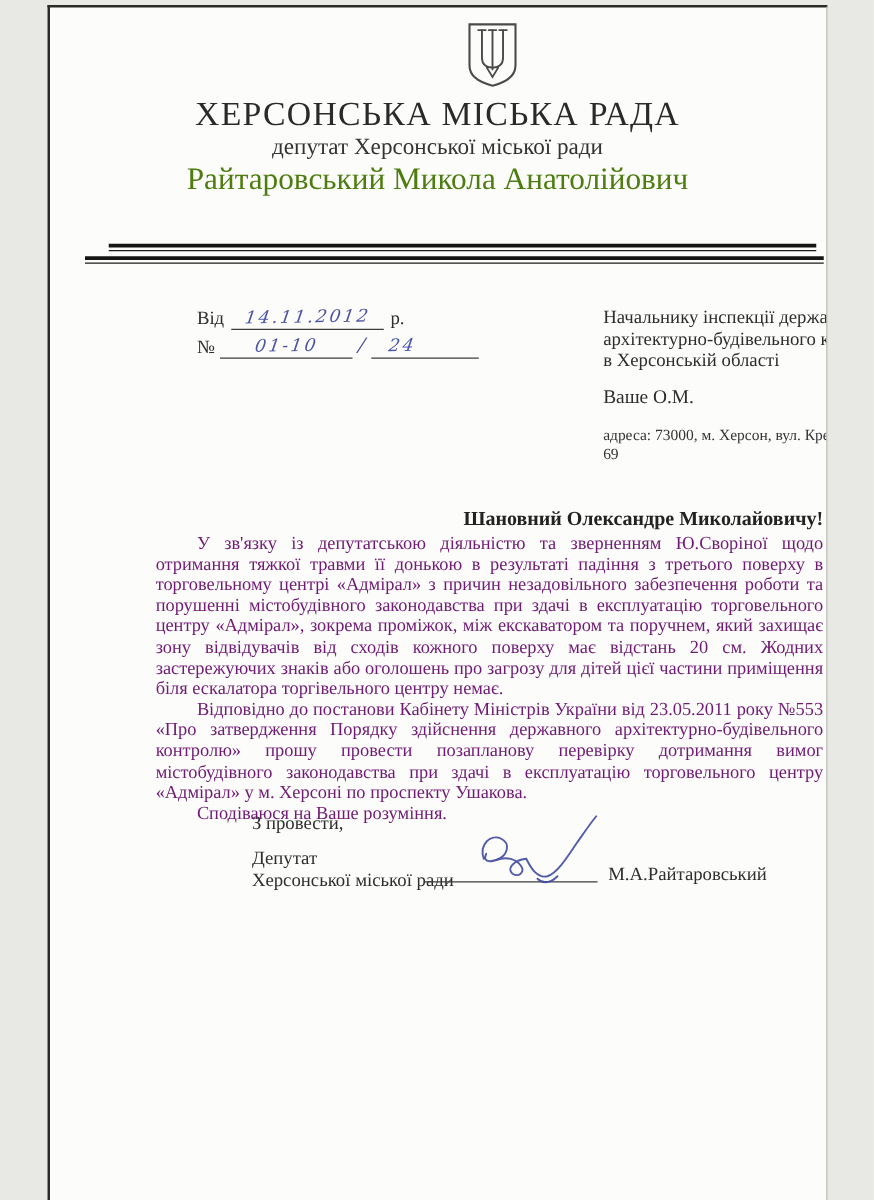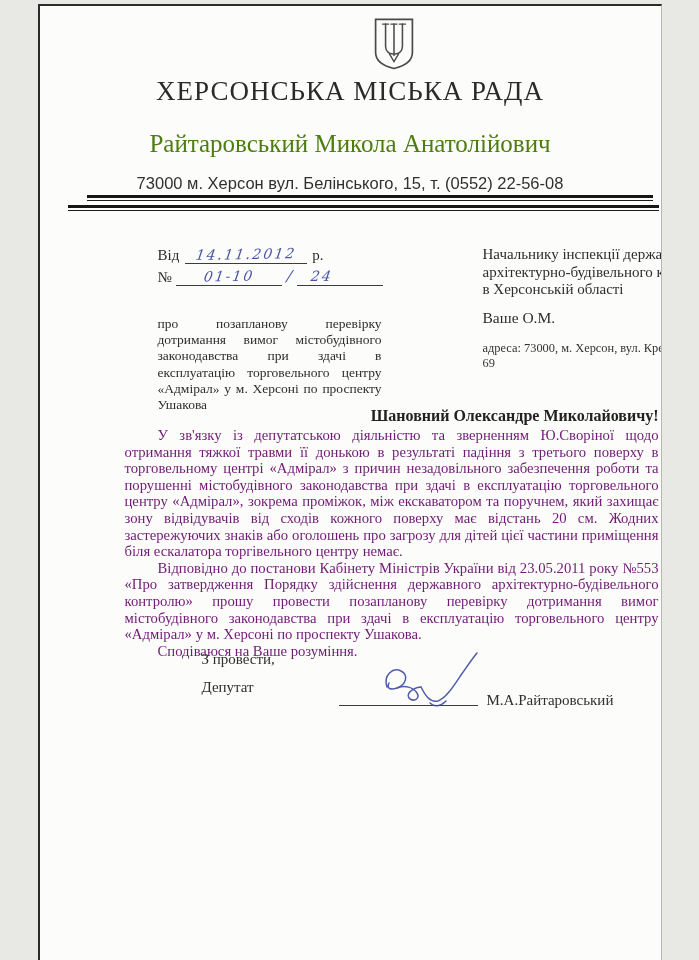--- a/index.html
+++ b/index.html
@@ -102,53 +102,53 @@
   <svg class="emblem" viewBox="0 0 60 70" fill="none" stroke="#4a4a4a" stroke-width="2" stroke-linecap="round">
     <path d="M6 3 H54 V46 C54 58 42 64 30 67 C18 64 6 58 6 46 Z" stroke-width="2.2"></path>
     <path d="M15 9 H23 M26 9 H34 M37 9 H45" stroke-width="1.8"></path>
     <path d="M19 9 V38 C19 45 24 48 29 48"></path>
     <path d="M41 9 V38 C41 45 36 48 31 48"></path>
     <path d="M30 9 V50"></path>
     <path d="M24 48 L30 58 L36 48" stroke-width="1.8"></path>
   </svg>
 
   <h1 class="council-title">ХЕРСОНСЬКА МІСЬКА РАДА</h1>
+  <div class="deputy-role">депутат Херсонської міської ради</div>
   <h2 class="deputy-name">Райтаровський Микола Анатолійович</h2>
-  <div class="letterhead-contact">73000 м. Херсон вул. Белінського, 15, т. (0552) 22-56-08</div>
   <div class="rule rule-1"></div>
   <div class="rule rule-2"></div>
 
   <div class="ref-block">
     <div class="ref-row">
       <span>Від</span><span class="fill-line fl-date"><span class="hand hand-date">14.11.2012</span></span><span>р.</span>
     </div>
     <div class="ref-row">
       <span>№</span><span class="fill-line fl-num1"><span class="hand hand-num">01-10</span></span><span class="hand hand-sep">/</span><span class="fill-line fl-num2"><span class="hand hand-num">24</span></span>
     </div>
   </div>
 
   <div class="recipient">
     <p class="rec-to">Начальнику інспекції державного архітектурно-будівельного контролю в Херсонській області</p>
     <p class="rec-name">Ваше О.М.</p>
     <p class="rec-note">адреса: 73000, м. Херсон, вул. Кременчуцька, 69</p>
   </div>
 
   <div class="subject">
-    <p class="subj-desc">про позапланову перевірку дотримання вимог містобудівного законодавства при здачі в експлуатацію торговельного центру «Адмірал» у м. Херсоні по проспекту Ушакова</p>
   </div>
 
   <div class="body-text">
     <p class="salutation">Шановний Олександре Миколайовичу!</p>
     <p class="bpara">У зв'язку із депутатською діяльністю та зверненням Ю.Своріної щодо отримання тяжкої травми її донькою в результаті падіння з третього поверху в торговельному центрі «Адмірал» з причин незадовільного забезпечення роботи та порушенні містобудівного законодавства при здачі в експлуатацію торговельного центру «Адмірал», зокрема проміжок, між екскаватором та поручнем, який захищає зону відвідувачів від сходів кожного поверху має відстань 20 см. Жодних застережуючих знаків або оголошень про загрозу для дітей цієї частини приміщення біля ескалатора торгівельного центру немає.</p>
     <p class="bpara">Відповідно до постанови Кабінету Міністрів України від 23.05.2011 року №553 «Про затвердження Порядку здійснення державного архітектурно-будівельного контролю» прошу провести позапланову перевірку дотримання вимог містобудівного законодавства при здачі в експлуатацію торговельного центру «Адмірал» у м. Херсоні по проспекту Ушакова.</p>
     <p class="bpara">Сподіваюся на Ваше розуміння.</p>
   </div>
 
   <div class="closing">З провести,</div>
   <div class="pos1">Депутат</div>
+  <div class="pos2">Херсонської міської ради</div>
   <div class="sign-line"></div>
   <svg class="signature-svg" viewBox="0 0 112 62" fill="none" stroke="#3f4aa0" stroke-width="1.5" stroke-linecap="round" opacity="0.9">
     <path d="M14 38 C10 26 20 18 28 22 C36 26 33 36 24 39 C18 41 13 40 16 34"></path>
     <path d="M24 39 C32 36 40 38 44 44 C47 49 42 53 37 50 C32 46 38 39 48 38"></path>
     <path d="M48 38 C52 46 57 54 65 52 C73 49 80 38 88 26 C93 19 99 10 104 4"></path>
     <path d="M57 54 C61 58 67 58 73 52"></path>
   </svg>
   <div class="sign-name">М.А.Райтаровський</div>
 
 </div>

